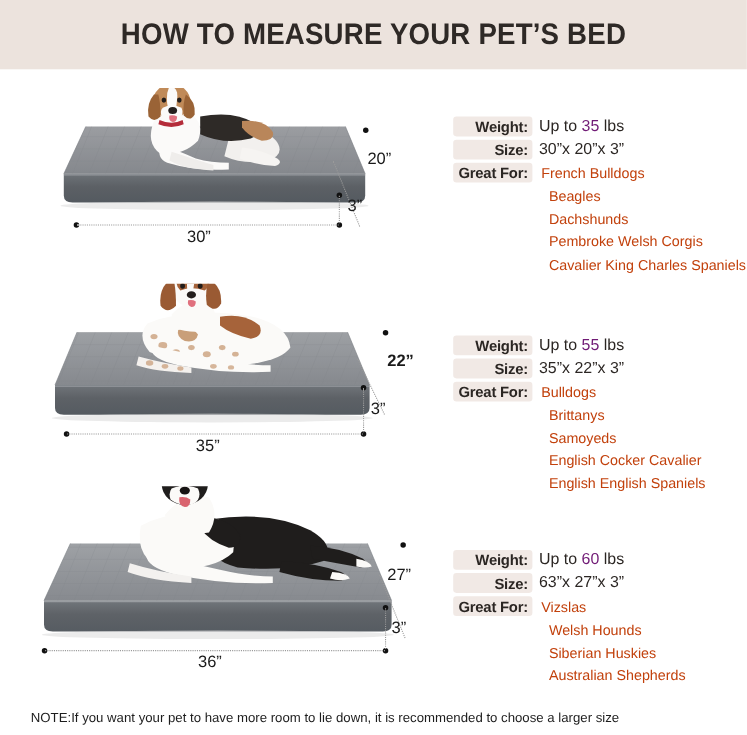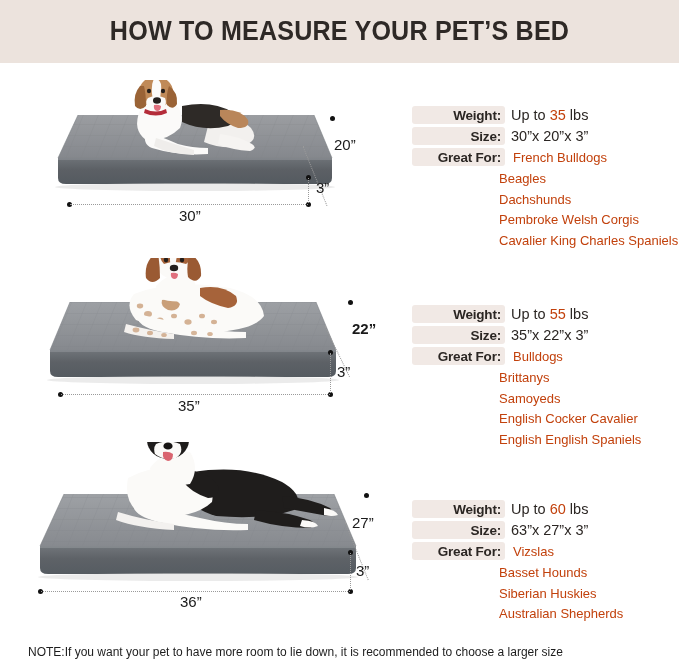--- a/index.html
+++ b/index.html
@@ -59,21 +59,21 @@
     top: 0;
     left: 412px;
     width: 262px;
   }
   .info-line {
     display: flex;
     align-items: flex-start;
     height: 21px;
   }
   .pill {
-    width: 93px;
+    width: 72px;
     height: 18px;
     background: #f1e9e5;
     border-radius: 3px;
     display: flex;
     align-items: center;
     justify-content: flex-end;
     padding-right: 4px;
     box-sizing: border-box;
     font-size: 13.5px;
     font-weight: 700;
@@ -81,21 +81,21 @@
     letter-spacing: -0.2px;
     flex: 0 0 auto;
   }
   .val {
     margin-left: 6px;
     font-size: 14.5px;
     color: #2b2623;
     line-height: 18px;
     white-space: nowrap;
   }
-  .val .num { color: #c2410c; }
+  .val .num { color: #701a75; }
   .breeds {
     margin-left: 87px;
     margin-top: 0px;
   }
   .breed {
     font-size: 13px;
     color: #c2410c;
     line-height: 20.5px;
     white-space: nowrap;
   }
@@ -213,21 +213,21 @@
 
   <div class="dot" style="left:330px; top:46px;"></div>
   <div class="dot" style="left:306px; top:105px;"></div>
   <div class="dot" style="left:306px; top:132px;"></div>
   <div class="dot" style="left:67px;  top:132px;"></div>
   <div class="dimline" style="left:70px; top:134px; width:238px;"></div>
   <div class="dimline-v" style="left:308px; top:108px; height:25px;"></div>
   <div class="dimline" style="left:303px; top:76px; width:64px; transform:rotate(68deg); transform-origin:left center;"></div>
   <div class="dim-label" style="left:334px; top:66px;">20”</div>
   <div class="dim-label" style="left:316px; top:109px;">3”</div>
-  <div class="dim-label" style="left:170px; top:137px;margin-left:9px;">30”</div>
+  <div class="dim-label" style="left:170px; top:137px;">30”</div>
 
   <div class="info" style="top:36px;">
     <div class="info-line">
       <div class="pill">Weight:</div>
       <div class="val"><span>Up to </span><span class="num">35</span><span> lbs</span></div>
     </div>
     <div class="info-line">
       <div class="pill">Size:</div>
       <div class="val">30”x 20”x 3”</div>
     </div>
@@ -438,20 +438,20 @@
     </div>
     <div class="info-line">
       <div class="pill">Size:</div>
       <div class="val">63”x 27”x 3”</div>
     </div>
     <div class="info-line">
       <div class="pill">Great For:</div>
       <div class="val breed first">Vizslas</div>
     </div>
     <div class="breeds">
-      <div class="breed">Basset Hounds</div>
+      <div class="breed">Welsh Hounds</div>
       <div class="breed">Siberian Huskies</div>
       <div class="breed">Australian Shepherds</div>
     </div>
   </div>
 </div>
 
 <div class="note">NOTE:If you want your pet to have more room to lie down, it is recommended to choose a larger size</div>
 
 </body></html>

